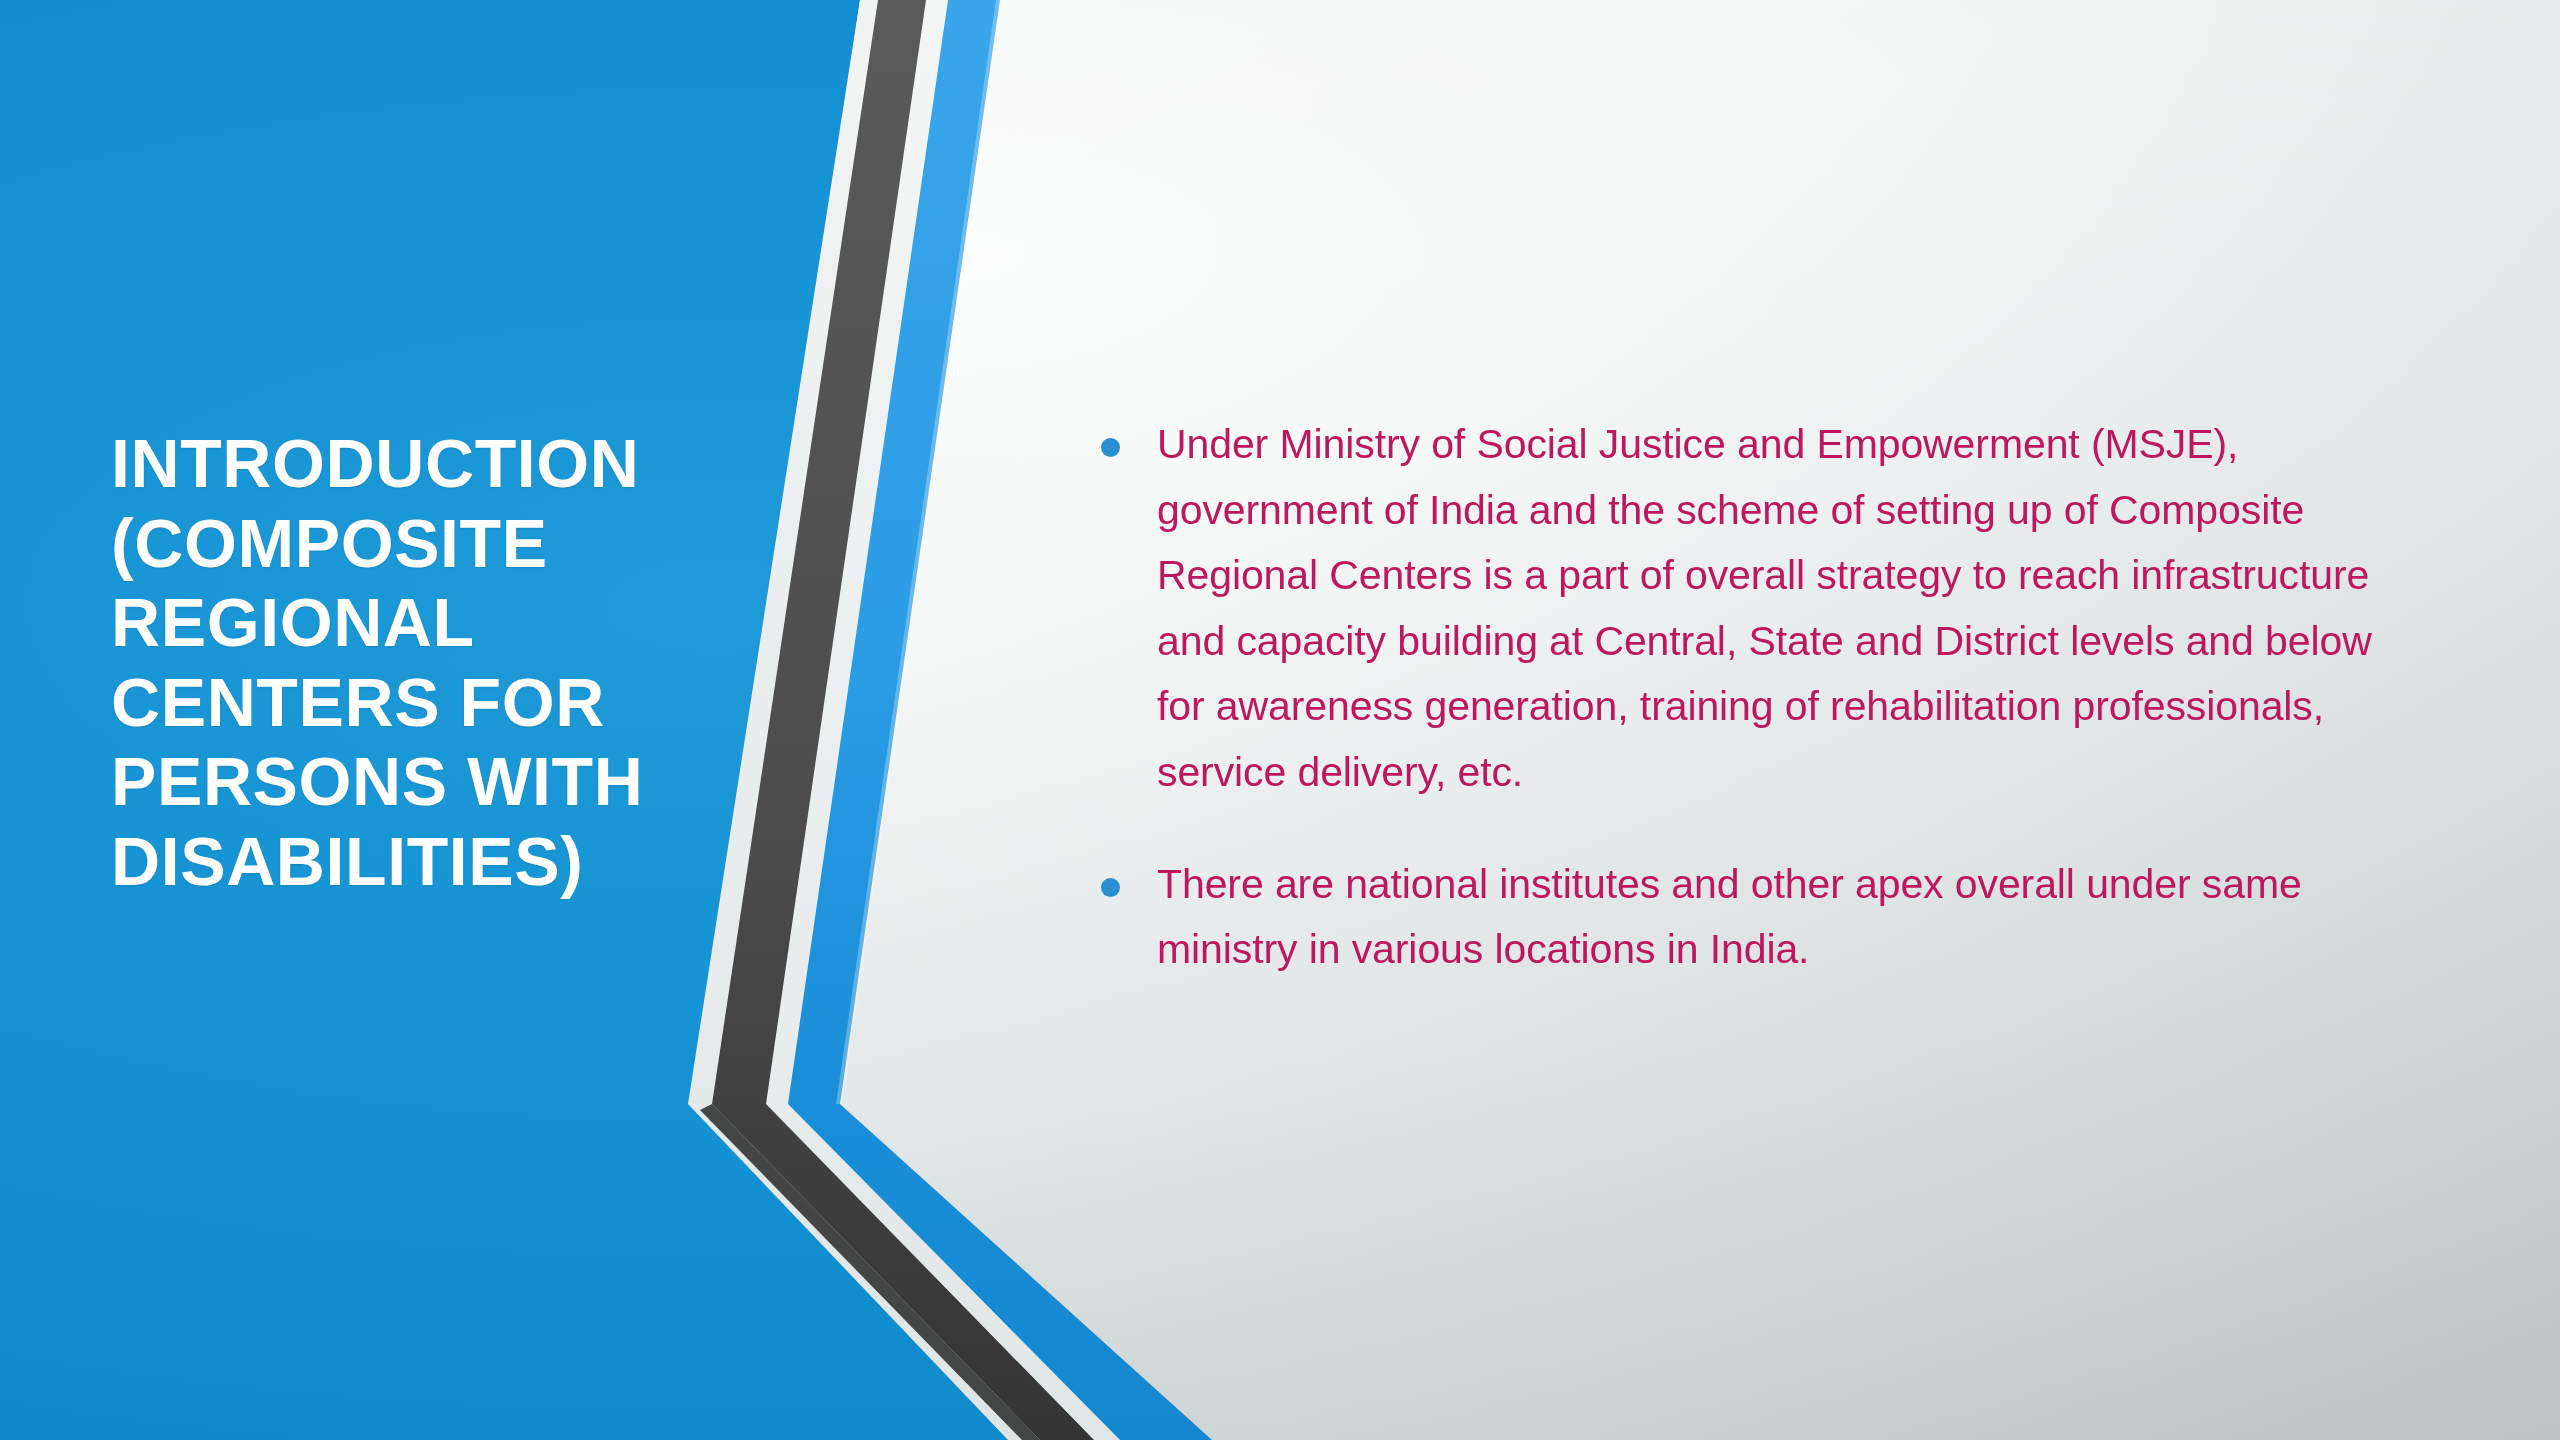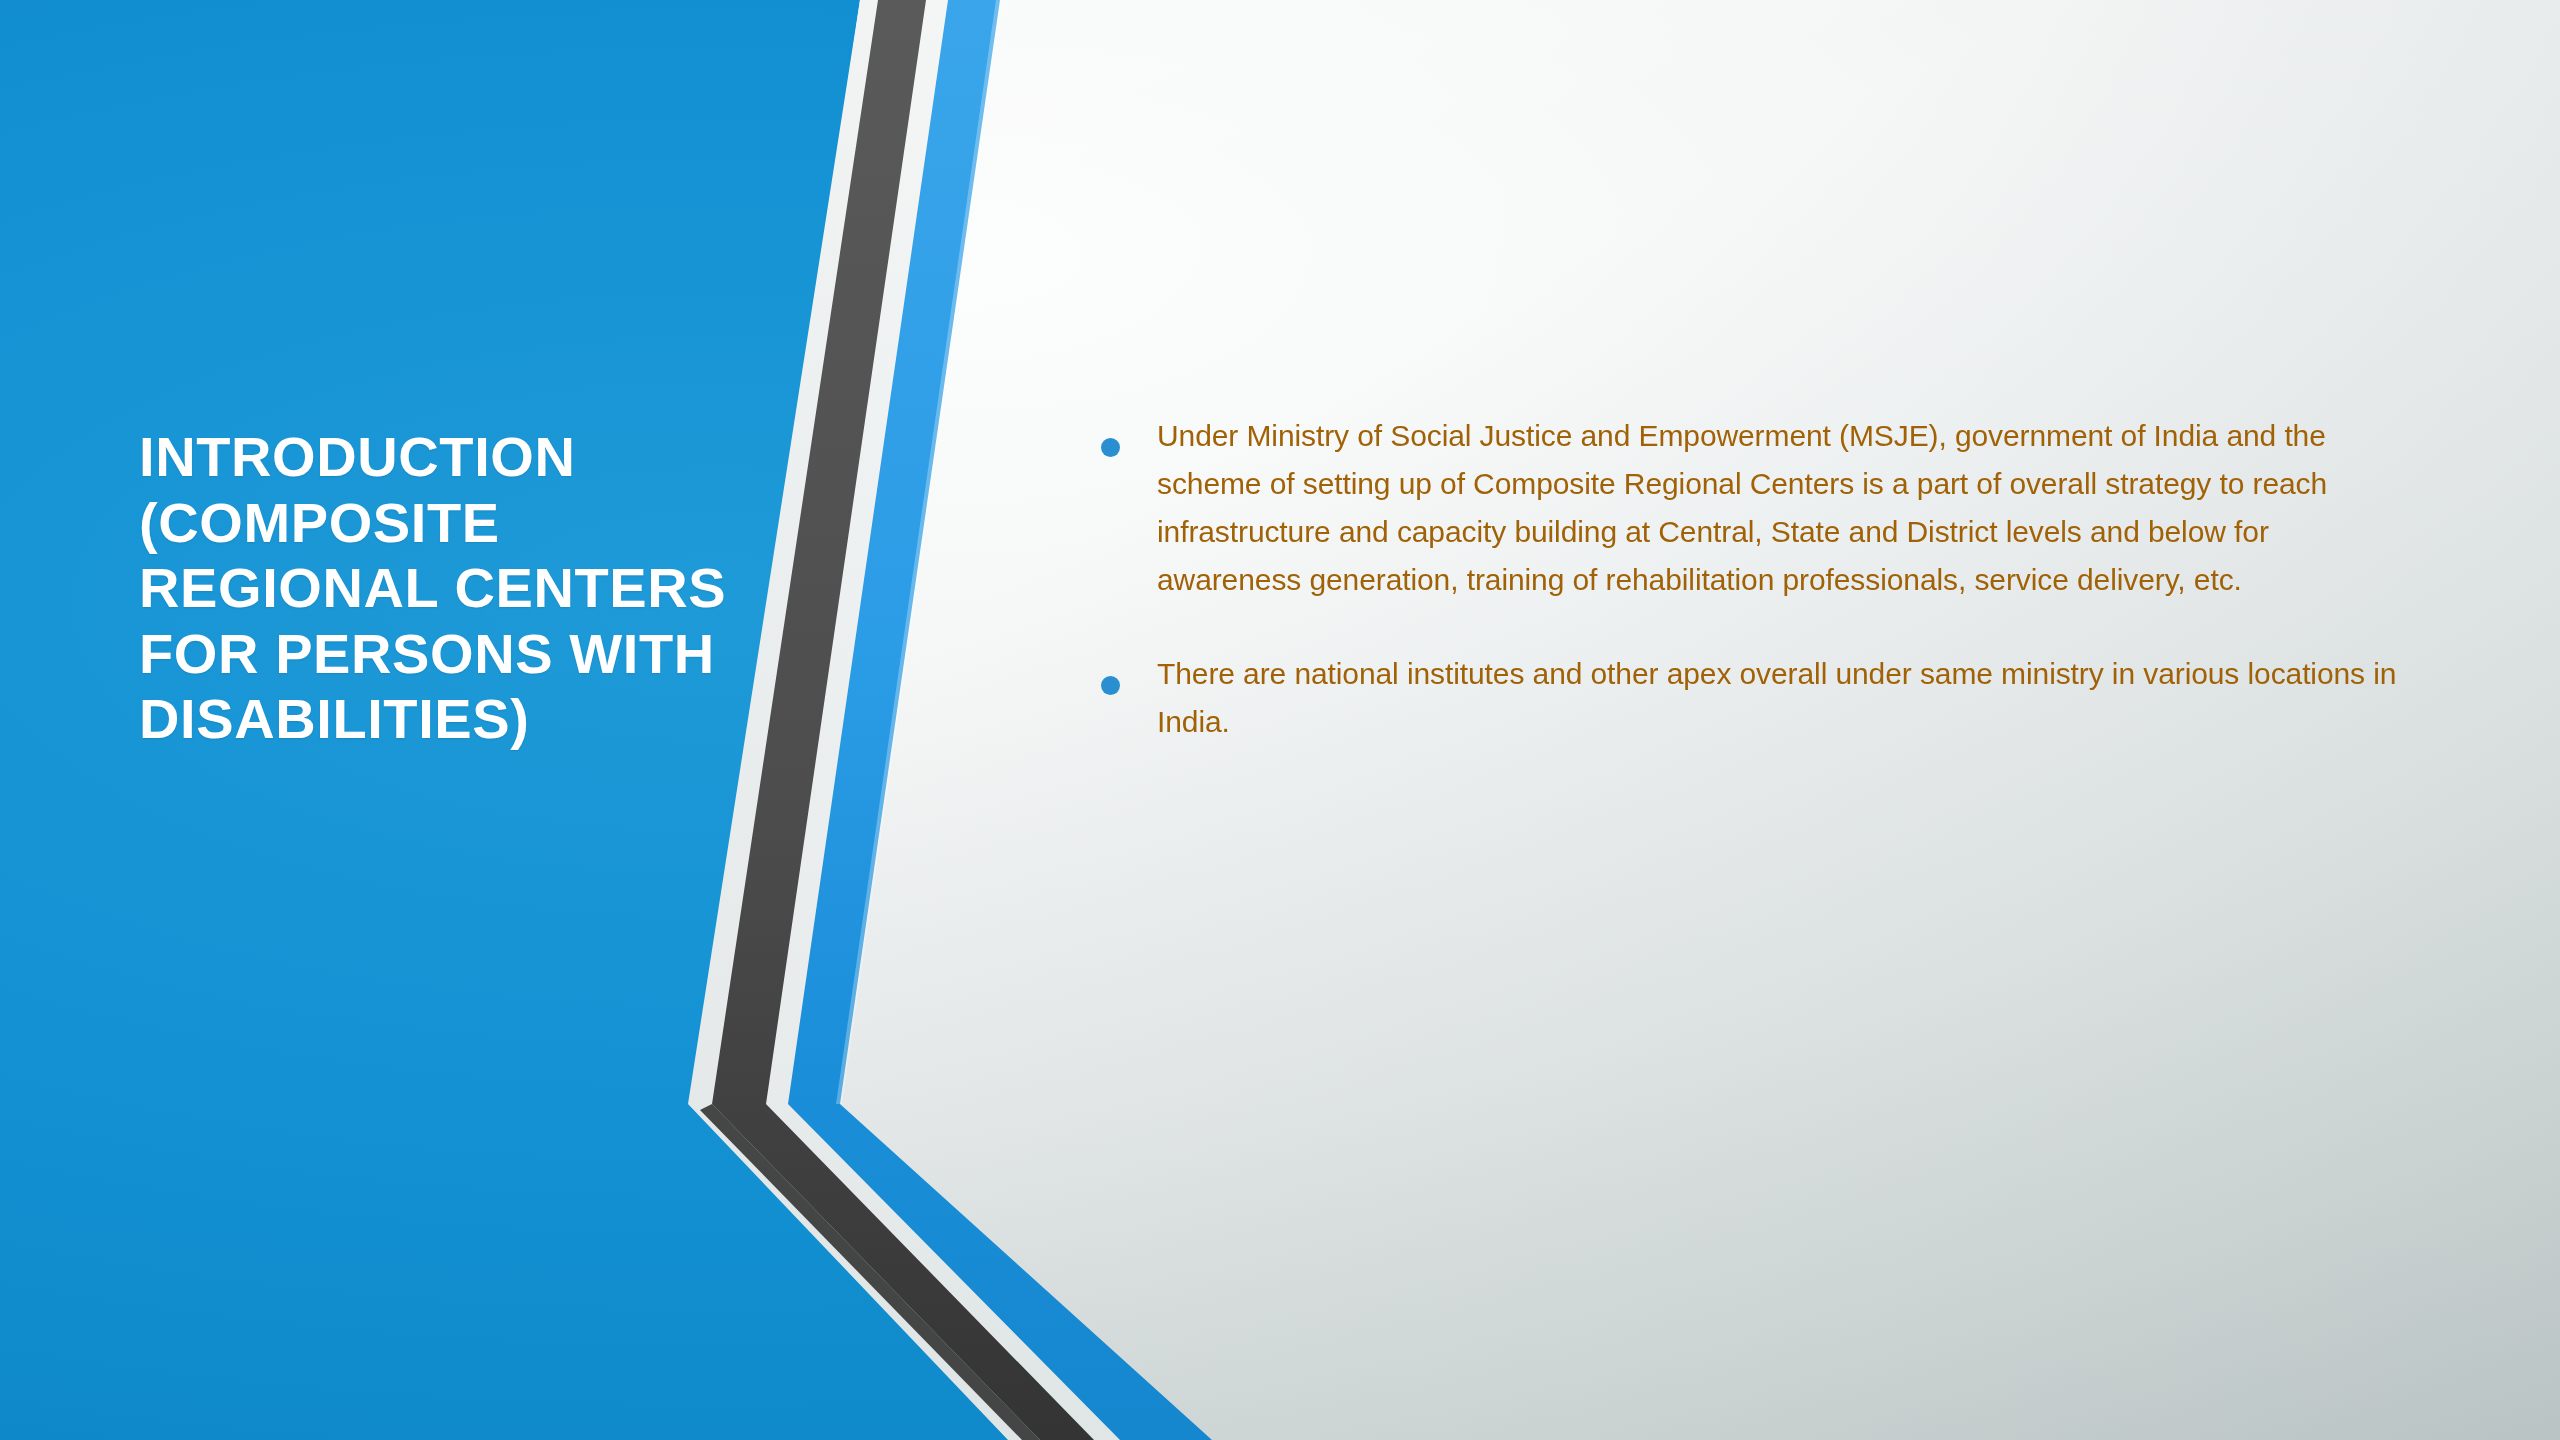--- a/index.html
+++ b/index.html
@@ -88,47 +88,47 @@
   }
   
   .band-blue-hi {
     clip-path: polygon(996px 0, 1002px 0, 842px 1104px, 836px 1104px);
     background: rgba(255,255,255,.28);
   }
 
   
   .title {
     position: absolute;
-    left: 139px;
+    left: 111px;
     top: 424px;
     width: 600px;
     color: #ffffff;
-    font-size: 56px;
+    font-size: 68px;
     line-height: 1.17;
     font-weight: bold;
     letter-spacing: .6px;
     text-transform: uppercase;
     text-shadow: 0 1px 2px rgba(0,0,0,.10);
     white-space: pre-line;
   }
 
   
   .body {
     position: absolute;
     left: 1095px;
     top: 412px;
     width: 1320px;
   }
   .bullet-row {
     position: relative;
     display: block;
     padding-left: 62px;
     margin-bottom: 46px;
-    color: #a16207;
-    font-size: 30px;
+    color: #be185d;
+    font-size: 41px;
     line-height: 1.60;
     letter-spacing: -.1px;
   }
   .bullet-row:last-child { margin-bottom: 0; }
   .bullet-dot {
     position: absolute;
     left: 6px;
     top: 26px;
     width: 19px;
     height: 19px;

